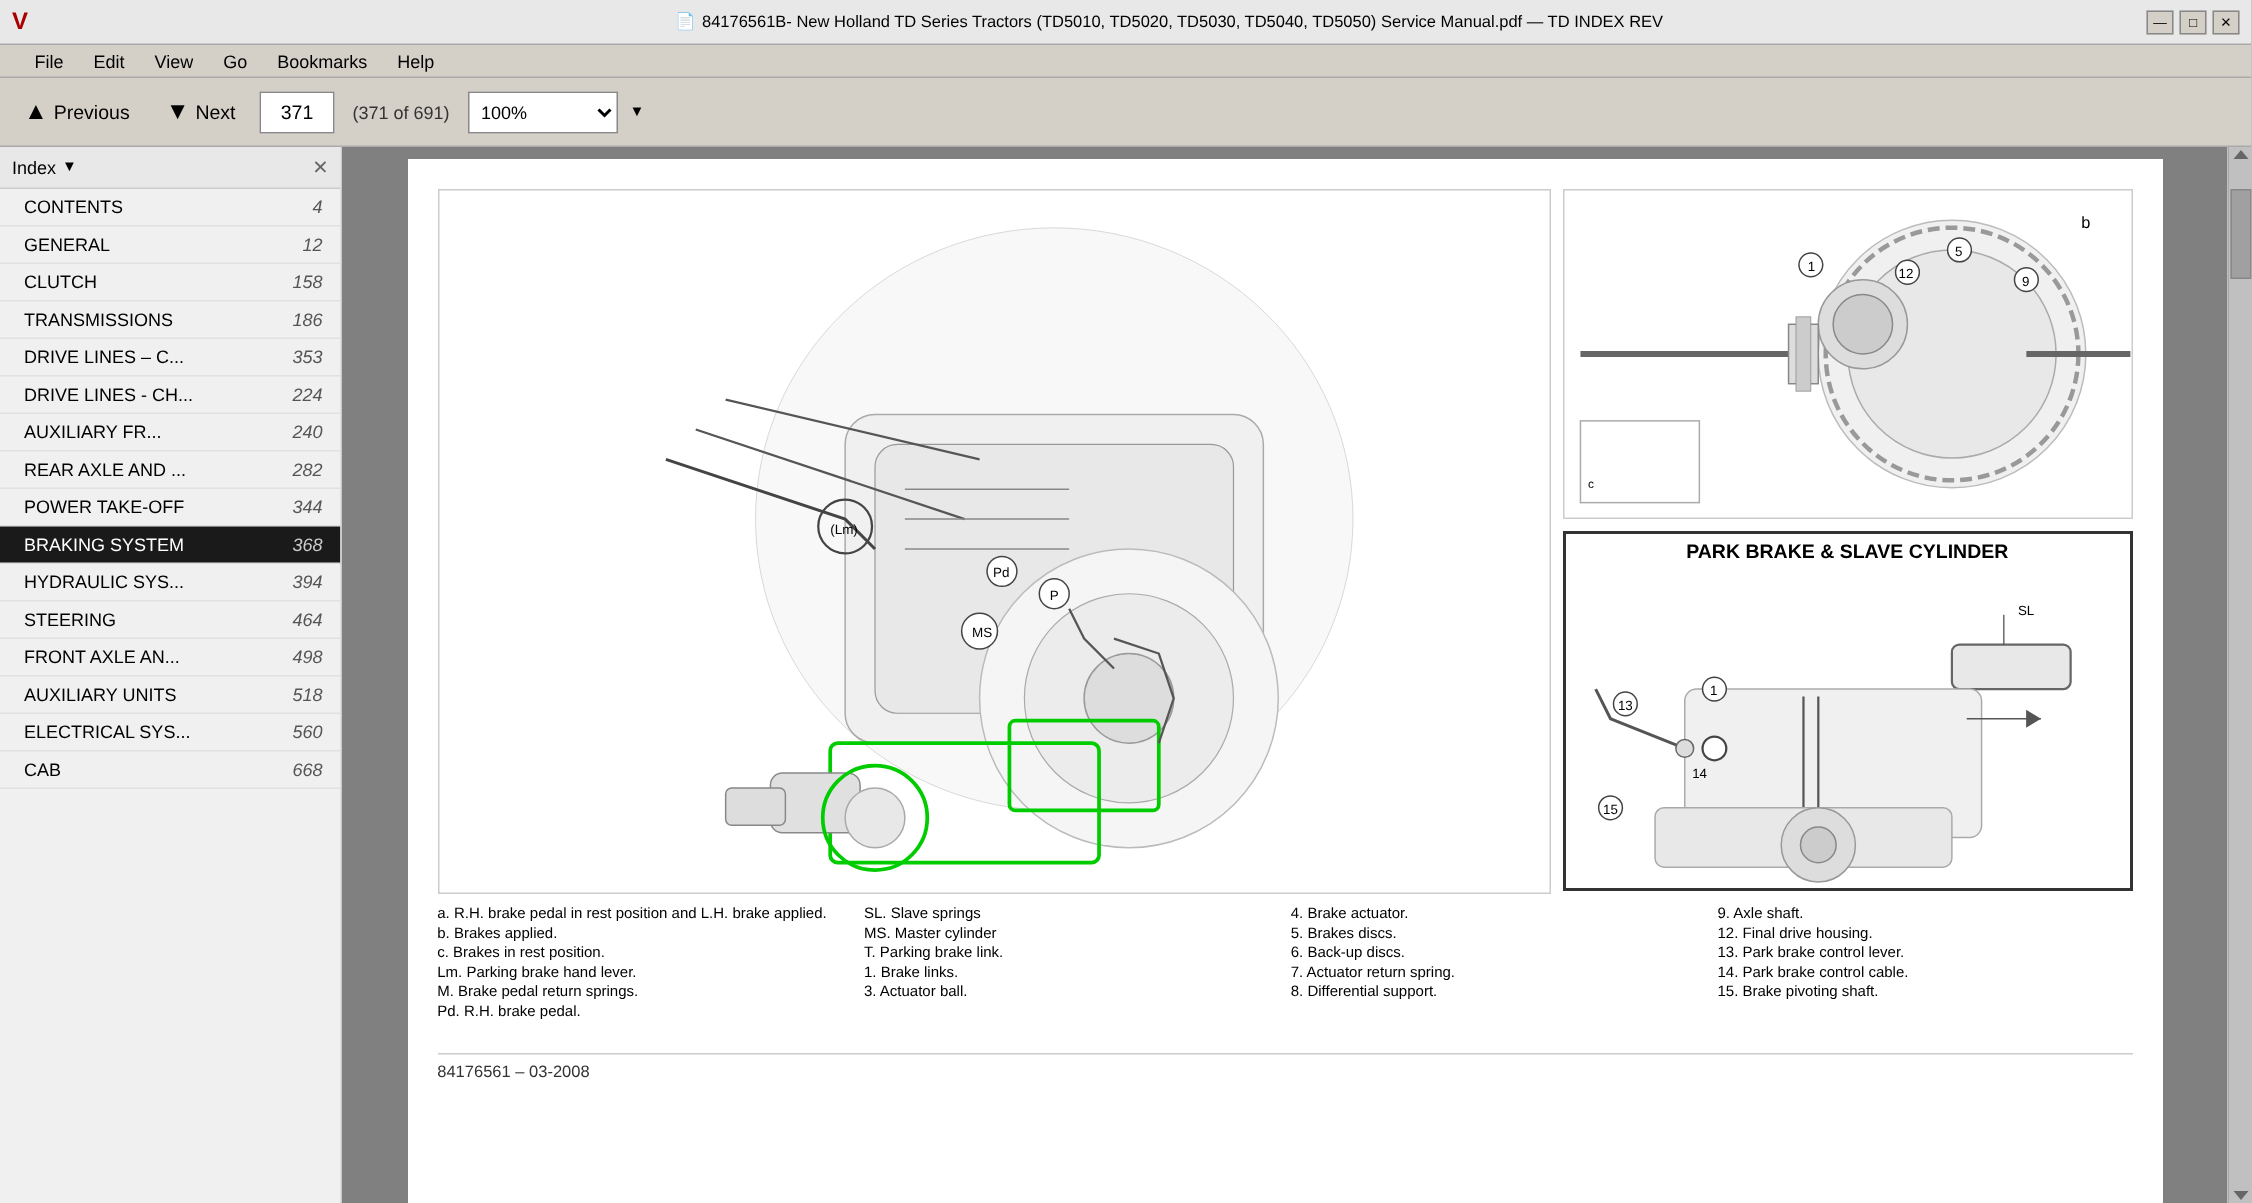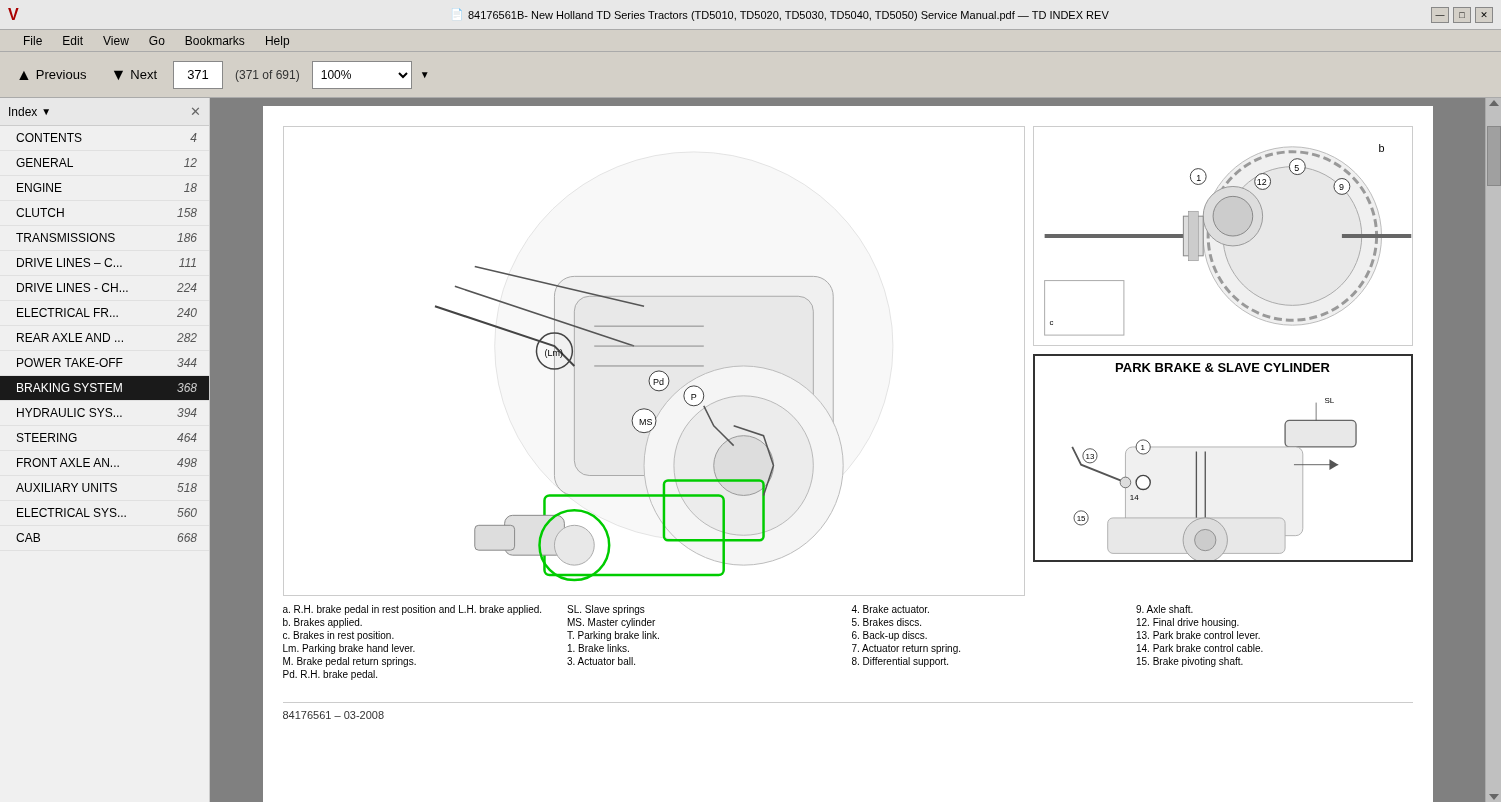--- a/index.html
+++ b/index.html
@@ -96,21 +96,21 @@
     }
     
     
     .main-container {
       display: flex;
       height: calc(802px - 30px - 22px - 46px);
     }
     
     
     .sidebar {
-      width: 210px;
+      width: 228px;
       background: #f0f0f0;
       border-right: 1px solid #ccc;
       display: flex;
       flex-direction: column;
       overflow: hidden;
       flex-shrink: 0;
     }
     .sidebar-header {
       display: flex;
       align-items: center;
@@ -204,21 +204,21 @@
     
     .top-right-diagram {
       border: 1px solid #ccc;
       height: 220px;
       position: relative;
       overflow: hidden;
     }
     
     .park-brake-diagram {
       border: 2px solid #333;
-      height: 208px;
+      height: 240px;
       position: relative;
       overflow: hidden;
     }
     
     .park-brake-title {
       position: absolute;
       top: 4px;
       left: 50%;
       transform: translateX(-50%);
       font-size: 13px;
@@ -330,41 +330,37 @@
 
     <div class="sidebar-item">
           <span class="sidebar-item-label">CONTENTS</span>
           <span class="sidebar-item-page">4</span>
         </div>
         <div class="sidebar-item">
           <span class="sidebar-item-label">GENERAL</span>
           <span class="sidebar-item-page">12</span>
         </div>
         <div class="sidebar-item">
-          <span class="sidebar-item-label">ENGINE</span>
-          <span class="sidebar-item-page">18</span>
-        </div>
-        <div class="sidebar-item">
           <span class="sidebar-item-label">CLUTCH</span>
           <span class="sidebar-item-page">158</span>
         </div>
         <div class="sidebar-item">
           <span class="sidebar-item-label">TRANSMISSIONS</span>
           <span class="sidebar-item-page">186</span>
         </div>
         <div class="sidebar-item">
           <span class="sidebar-item-label">DRIVE LINES – C...</span>
-          <span class="sidebar-item-page">111</span>
+          <span class="sidebar-item-page">353</span>
         </div>
         <div class="sidebar-item">
           <span class="sidebar-item-label">DRIVE LINES - CH...</span>
           <span class="sidebar-item-page">224</span>
         </div>
         <div class="sidebar-item">
-          <span class="sidebar-item-label">ELECTRICAL FR...</span>
+          <span class="sidebar-item-label">AUXILIARY FR...</span>
           <span class="sidebar-item-page">240</span>
         </div>
         <div class="sidebar-item">
           <span class="sidebar-item-label">REAR AXLE AND ...</span>
           <span class="sidebar-item-page">282</span>
         </div>
         <div class="sidebar-item">
           <span class="sidebar-item-label">POWER TAKE-OFF</span>
           <span class="sidebar-item-page">344</span>
         </div>

